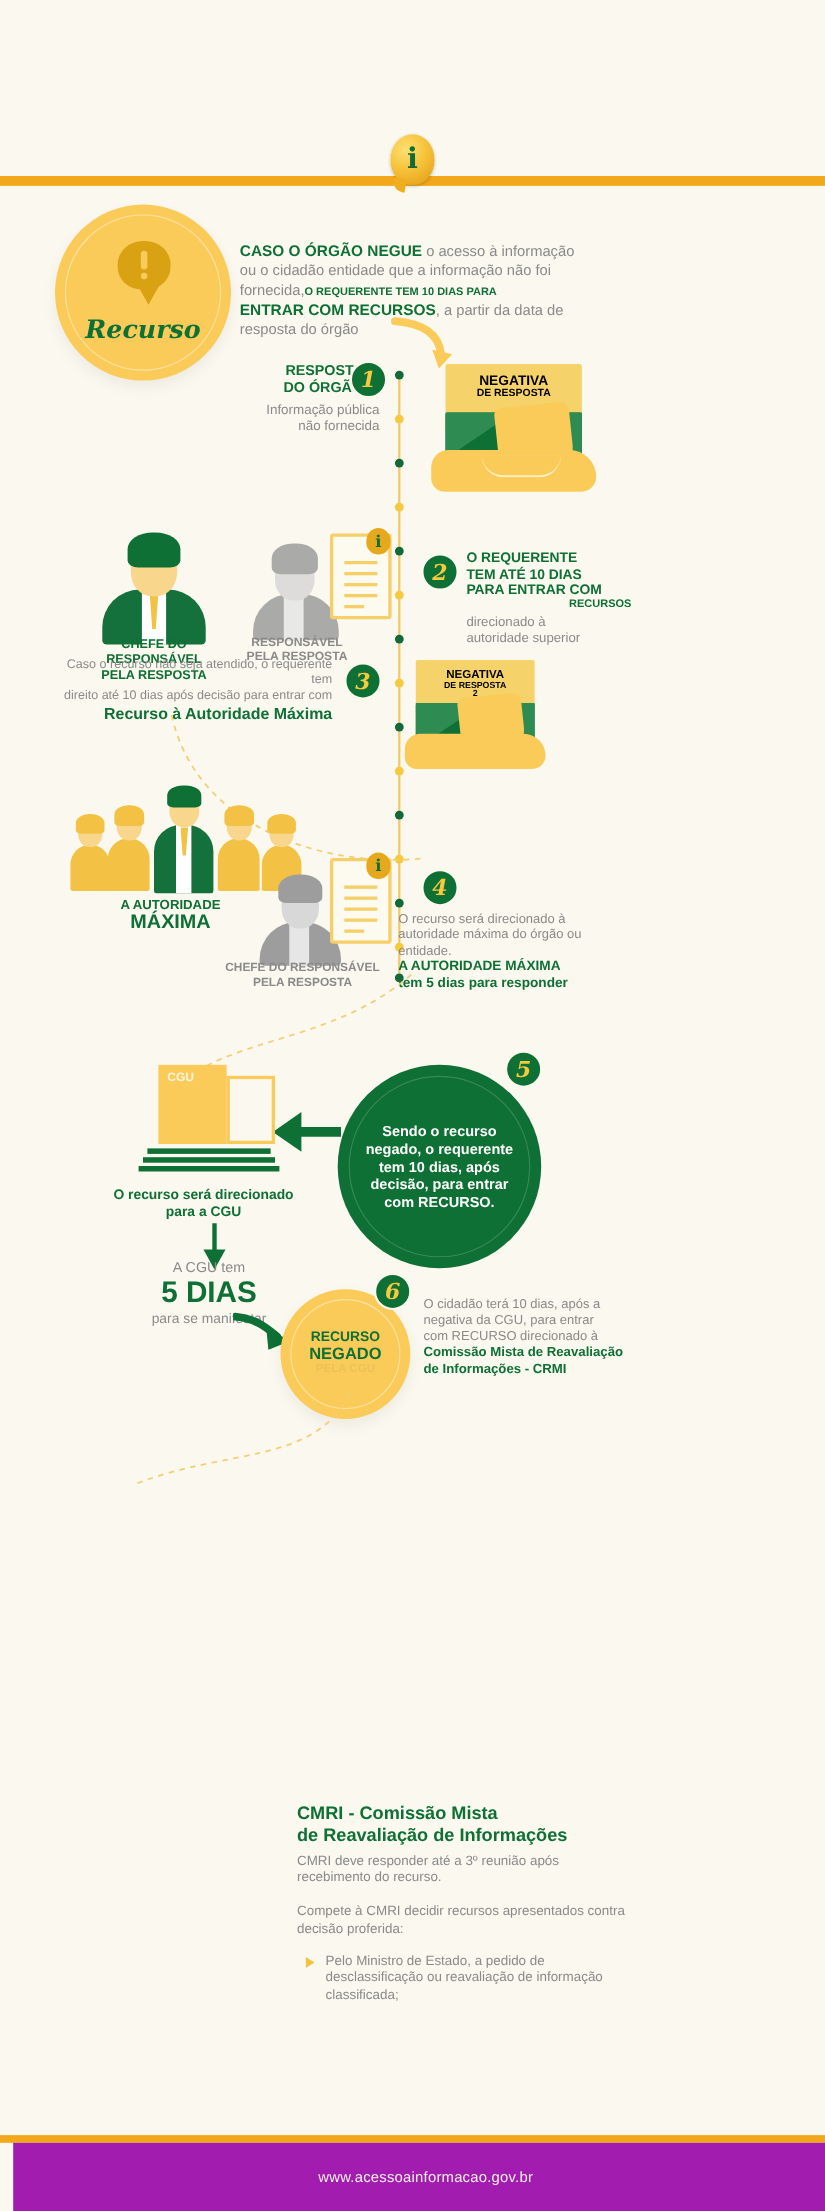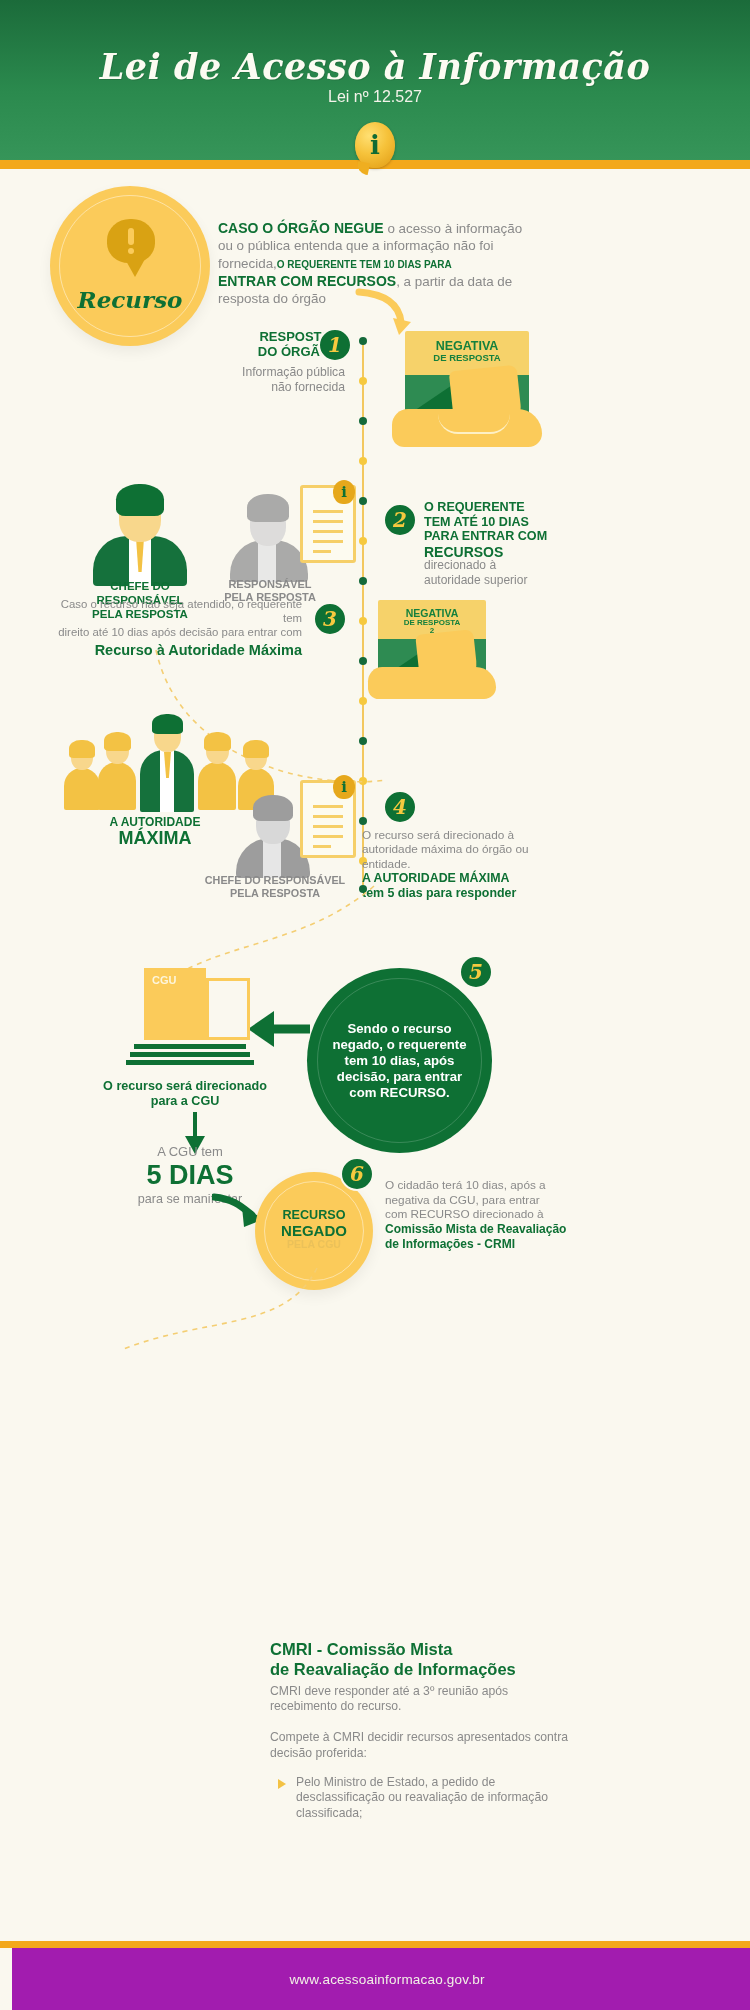--- a/index.html
+++ b/index.html
@@ -82,21 +82,21 @@
   .dot.dark { background: #14693A; }
 
   
   .env { position: absolute; }
   .env .flapbox {
     position: absolute; left: 0; top: 0; width: 100%; height: 58%;
     background: #F6D26A; border-radius: 2px;
   }
   .env .label {
     position: absolute; left: 0; top: 9%; width: 100%; text-align: center;
-    font-weight: bold; color: #15803d; line-height: 1.05;
+    font-weight: bold; color: #000000; line-height: 1.05;
   }
   .env .body {
     position: absolute; left: 0; bottom: 0; width: 100%; height: 56%;
     background: #0E7034; border-radius: 2px;
   }
   .env .body:before {
     content:""; position: absolute; left:0; top:0; width:0; height:0;
     border-left: 62px solid #2E8B52; border-bottom: 42px solid transparent;
   }
   .env .body:after {
@@ -139,42 +139,38 @@
     border-left: 8px solid #F3C244;
     border-top: 5px solid transparent;
     border-bottom: 5px solid transparent;
   }
 </style>
 </head>
 <body>
 
 <div class="page">
 
-  <div class="header">
-    <div class="header-title script">Lei de Acesso à Informação</div>
-    <div class="header-sub">Lei nº 12.527</div>
-  </div>
   <div class="header-rule"></div>
   <div class="info-badge">
     <div class="i">i</div>
   </div>
 
   <div class="abs circ-yellow" style="left:50px; top:186px; width:160px; height:160px;">
     <div class="inner-ring"></div>
     <div class="abs" style="left:57px; top:33px; width:48px; height:44px; background:#D9A213; border-radius:48% 48% 45% 45%;">
       <div class="abs" style="left:18px; top:-8px; width:0; height:0; border-left:10px solid transparent; border-right:10px solid transparent; border-top:18px solid #D9A213; top:40px;"></div>
       <div class="abs" style="left:21px; top:9px; width:6px; height:17px; background:#FBCB5A; border-radius:3px;"></div>
       <div class="abs" style="left:21px; top:29px; width:6px; height:6px; background:#FBCB5A; border-radius:50%;"></div>
     </div>
     <div class="abs script" style="left:0; top:100px; width:160px; text-align:center; font-size:23px; color:#0E7034;">Recurso</div>
   </div>
 
   <div class="abs" style="left:218px; top:219px; width:340px; font-size:13.4px; line-height:1.29;">
     <span class="green-bold" style="font-size:14px;">CASO O  ÓRGÃO NEGUE</span><span class="grey"> o acesso à informação</span><br>
-    <span class="grey">ou o pública entenda que a informação não foi</span><br>
+    <span class="grey">ou o cidadão entidade que a informação não foi</span><br>
     <span class="grey">fornecida,</span><span class="green-bold" style="font-size:10px;">O REQUERENTE TEM 10 DIAS PARA</span><br>
     <span class="green-bold" style="font-size:14px;margin-top:18px;">ENTRAR COM RECURSOS</span><span class="grey">, a partir da data de</span><br>
     <span class="grey">resposta do órgão</span>
   </div>
 
   <svg class="abs" style="left:355px; top:288px;" width="60" height="50">
     <path d="M4,4 C30,6 44,16 46,34" stroke="#FBCB5A" stroke-width="7" fill="none" stroke-linecap="round"></path>
     <polygon points="38,30 56,34 44,47" fill="#FBCB5A"></polygon>
   </svg>
 
@@ -248,21 +244,21 @@
     <div class="line" style="top:42px;"></div>
     <div class="line" style="top:52px;"></div>
     <div class="line" style="top:62px; right:22px;"></div>
   </div>
 
   <div class="abs step-num" style="left:383px; top:503px;">2</div>
   <div class="abs" style="left:424px; top:500px; width:150px; line-height:1.16;">
     <div class="green-bold" style="font-size:12.6px;">O REQUERENTE</div>
     <div class="green-bold" style="font-size:12.6px;">TEM ATÉ 10 DIAS</div>
     <div class="green-bold" style="font-size:12.6px;">PARA ENTRAR COM</div>
-    <div class="green-bold" style="font-size:14px;">RECURSOS</div>
+    <div class="green-bold" style="font-size:10px;text-align:right;">RECURSOS</div>
   </div>
   <div class="abs grey" style="left:424px; top:558px; width:160px; font-size:12px; line-height:1.22;">
     <div>direcionado à</div>
     <div>autoridade superior</div>
   </div>
 
   <div class="abs step-num" style="left:313px; top:602px;">3</div>
   <div class="abs" style="left:52px; top:598px; width:250px; text-align:right; line-height:1.22;">
     <div class="grey" style="font-size:11.4px;">Caso o recurso não seja atendido, o requerente tem</div>
     <div class="grey" style="font-size:11.4px;">direito até 10 dias após decisão para entrar com</div>

